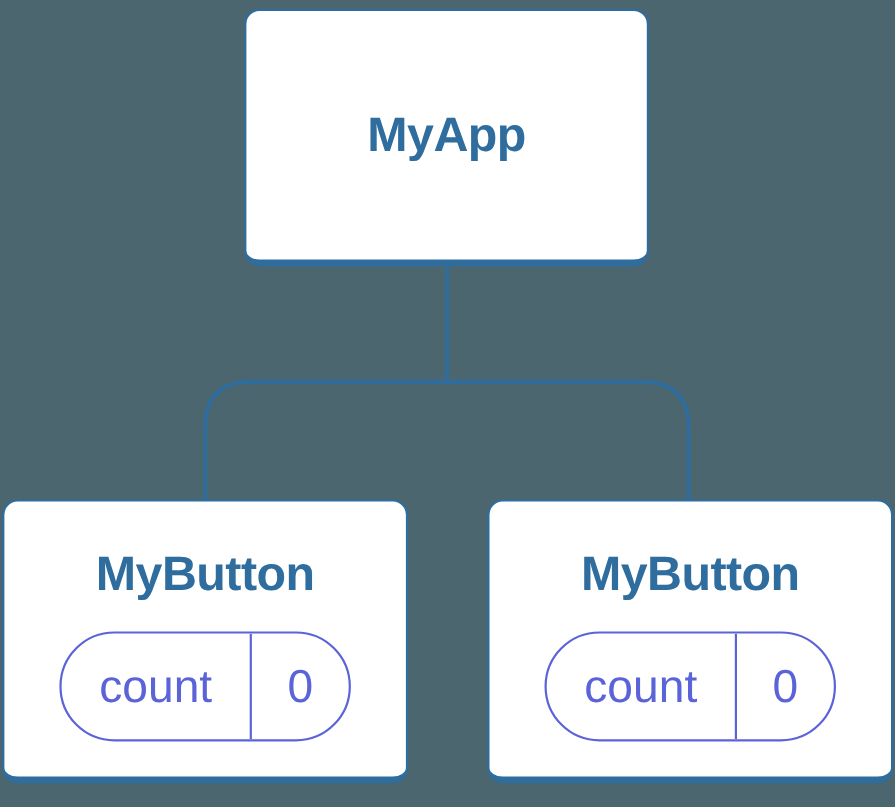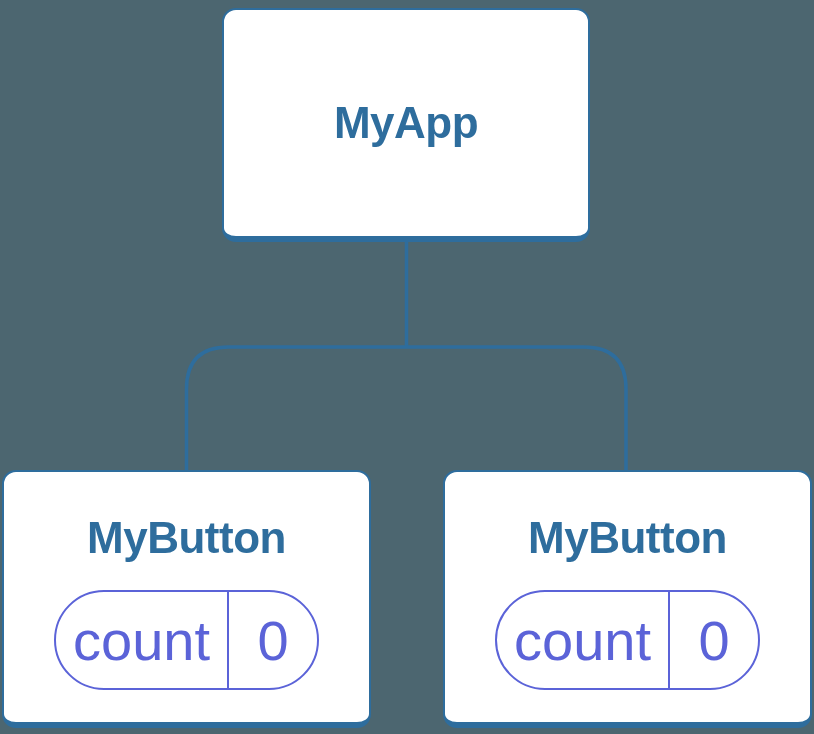--- a/index.html
+++ b/index.html
@@ -42,21 +42,21 @@
     border-radius: 14px;
   }
   .card.root {
     left: 222px; top: 8px;
     width: 368px; height: 234px;
     display: flex;
     align-items: center;
     justify-content: center;
   }
   .card.child {
-    top: 470px;
+    top: 454px;
     width: 369px; height: 258px;
   }
   .card.child.left  { left: 2px; }
   .card.child.right { left: 443px; }
   .node-title {
     color: var(--node-title);
     font-size: 44px;
     font-weight: 600;
     letter-spacing: -0.5px;
     text-align: center;
@@ -73,21 +73,21 @@
     border-radius: 50px;
     display: flex;
     align-items: stretch;
     overflow: hidden;
   }
   .state-key, .state-value {
     display: flex;
     align-items: center;
     justify-content: center;
     color: var(--state-accent);
-    font-size: 56px;
+    font-size: 42px;
     font-weight: 400;
   }
   .state-key {
     flex: 1 1 auto;
     border-right: 2px solid var(--state-accent);
   }
   .state-value {
     width: 88px;
     flex: 0 0 auto;
   }

